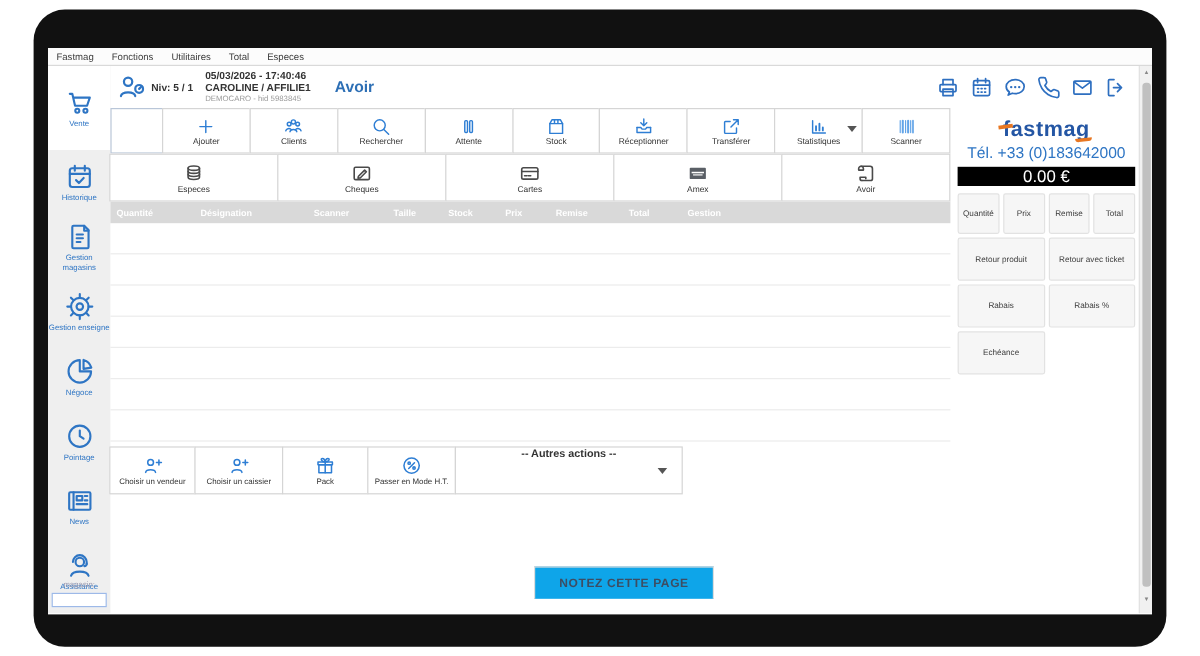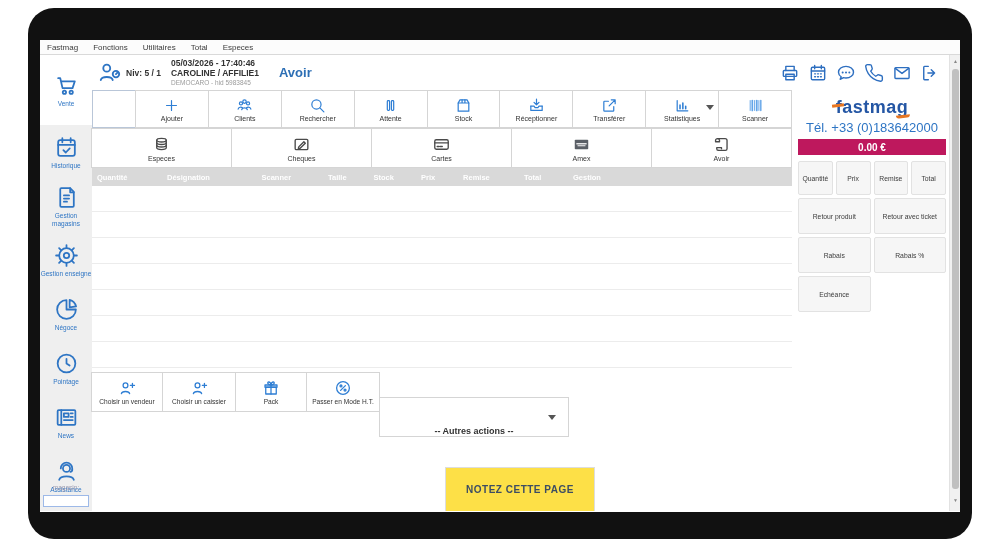--- a/index.html
+++ b/index.html
@@ -51,35 +51,35 @@
   
   .thead { height:18px; background:#d9d9d9; display:flex; align-items:center; color:#fff; font-size:7.5px; font-weight:bold; }
   .th { padding-left:5px; overflow:hidden; white-space:nowrap; }
   .trow { height:26px; border-bottom:1px solid #ececec; }
 
   
   .actrow { display:flex; margin-top:4px; }
   .abtn { width:72px; height:40px; background:#fff; border:1px solid #d5d5d5; margin-left:-1px; display:flex; flex-direction:column; align-items:center; justify-content:center; gap:1px; cursor:pointer; }
   .abtn .icon svg { width:18px; height:18px; color:#2e7ed4; }
   .abtn .blab { font-size:6.6px; color:#333; white-space:nowrap; }
-  .morebtn { width:190px; height:40px; background:#fff; border:1px solid #d5d5d5; margin-left:-1px; display:flex; align-items:flex-end; justify-content:center; font-size:9px; font-weight:bold; color:#333; position:relative; cursor:pointer;margin-top:25px; }
+  .morebtn { width:190px; height:40px; background:#fff; border:1px solid #d5d5d5; margin-left:-1px; display:flex; align-items:flex-start; justify-content:center; font-size:9px; font-weight:bold; color:#333; position:relative; cursor:pointer; }
   .morebtn .caret { right:12px; top:17px; }
 
-  .notebtn { position:absolute; left:353px; bottom:0; width:150px; height:44px; background:#fde047; border:1px solid #ddd; border-bottom:none; display:flex; align-items:center; justify-content:center; font-size:10px; font-weight:bold; color:#3d4d63; letter-spacing:.5px; cursor:pointer; }
+  .notebtn { position:absolute; left:353px; bottom:12px; width:150px; height:27px; background:#0ea5e9; border:1px solid #ddd; border-bottom:none; display:flex; align-items:center; justify-content:center; font-size:10px; font-weight:bold; color:#3d4d63; letter-spacing:.5px; cursor:pointer; }
 
   
   .rpanel { flex:1; padding:0 2px 0 6px; }
   .savebtn { height:33px; background:#3db483; border-radius:3px; color:#fff; font-size:12px; display:flex; align-items:center; justify-content:center; gap:9px; cursor:pointer; }
   .savebtn .icon svg { width:17px; height:17px; color:#fff; }
   .brand { text-align:center; padding:7px 0 4px; }
   .logo { position:relative; display:inline-block; font-size:18px; font-weight:bold; color:#2456a4; letter-spacing:.5px; }
   .logo .dash1 { position:absolute; left:-4px; top:7px; width:12px; height:2.5px; background:#e87722; transform:rotate(-8deg); }
   .logo .dash2 { position:absolute; right:-2px; bottom:1px; width:14px; height:2.5px; background:#e87722; border-radius:0 0 6px 6px; transform:rotate(-6deg); }
   .tel { font-size:13px; color:#2e75c4; margin-top:2px; }
-  .totalbar { height:16px; background:#be185d; color:#fff; font-size:10px; font-weight:bold; display:flex; align-items:center; justify-content:center; }
+  .totalbar { height:16px; background:#000000; color:#fff; font-size:14px; font-weight:normal; display:flex; align-items:center; justify-content:center; }
   .keys { display:grid; grid-template-columns:repeat(4,1fr); gap:3px; margin-top:6px; }
   .pkbtn { background:#f6f6f6; border:1px solid #e2e2e2; border-radius:2px; color:#3c3c3c; font-size:6.8px; display:flex; align-items:center; justify-content:center; cursor:pointer; }
   .keys .pkbtn { height:34px; }
   .g2 { display:grid; grid-template-columns:repeat(2,1fr); gap:3px; margin-top:3px; }
   .g2 .pkbtn { height:36px; }
   .g1 { margin-top:3px; width:calc(50% - 1.5px); }
   .g1 .pkbtn { height:36px; }
 
   
   .vscroll { position:absolute; right:0; top:0; bottom:0; width:11px; background:#f1f1f1; border-left:1px solid #e2e2e2; }

